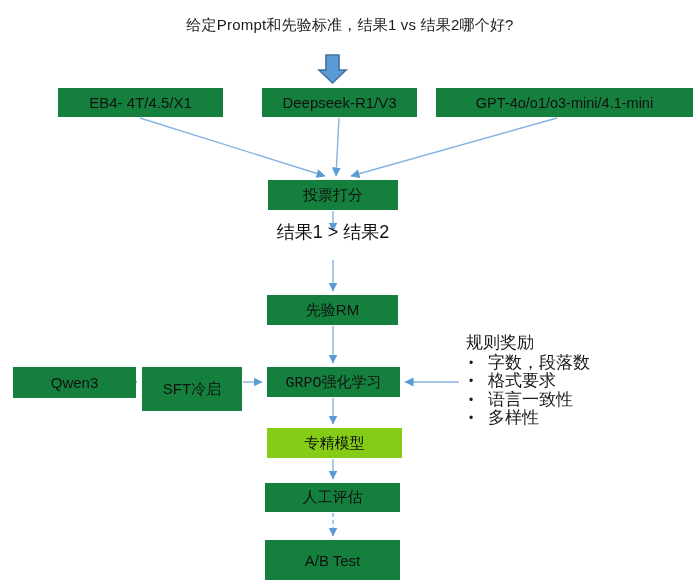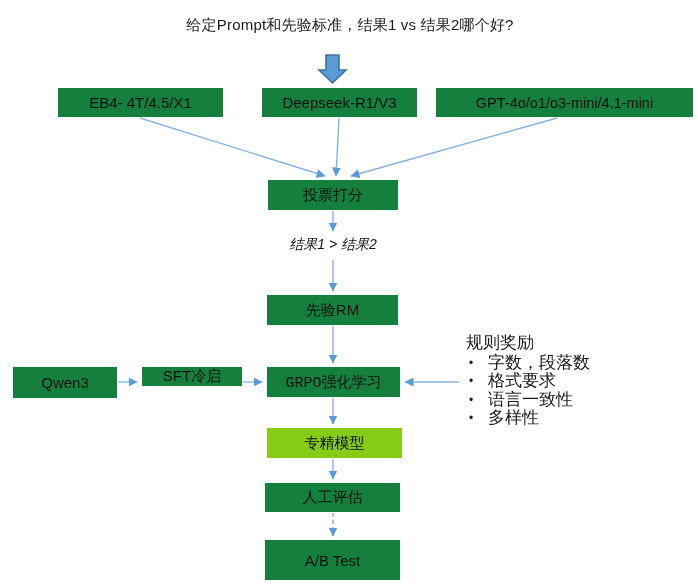--- a/index.html
+++ b/index.html
@@ -17,24 +17,24 @@
   .node{
     position:absolute;display:flex;align-items:center;justify-content:center;
     font-size:15px;color:#101010;white-space:nowrap;
   }
   .blue{background:#15803d;}
   .orange{background:#84cc16;}
   #n-eb4{left:58px;top:88px;width:165px;height:29px;}
   #n-deepseek{left:262px;top:88px;width:155px;height:29px;}
   #n-gpt{left:436px;top:88px;width:257px;height:29px;font-size:14.5px;justify-content:center;}
   #n-vote{left:268px;top:180px;width:130px;height:30px;align-items:center;}
-  #n-result{left:253px;top:236px;width:160px;height:18px;background:none;font-size:14px;font-style:italic;}
+  #n-result{left:253px;top:223px;width:160px;height:18px;background:none;font-size:18px;}
   #n-prior{left:267px;top:295px;width:131px;height:30px;}
-  #n-qwen3{left:13px;top:367px;width:104px;height:31px;}
-  #n-sft{left:142px;top:367px;width:100px;height:19px;justify-content:center;}
+  #n-qwen3{left:13px;top:367px;width:123px;height:31px;}
+  #n-sft{left:142px;top:367px;width:100px;height:44px;justify-content:center;}
   #n-grpo{left:267px;top:367px;width:133px;height:30px;font-family:Liberation Mono, monospace;}
   #n-expert{left:267px;top:428px;width:135px;height:30px;}
   #n-human{left:265px;top:483px;width:135px;height:29px;}
   #n-ab{left:265px;top:540px;width:135px;height:40px;}
   .rules{
     position:absolute;left:466px;top:334px;width:180px;
     font-size:17px;color:#1a1a1a;line-height:18.5px;
   }
   .rules .rules-title{margin:0 0 1px 0;}
   .rules ul{list-style:none;margin:0;padding:0;}

